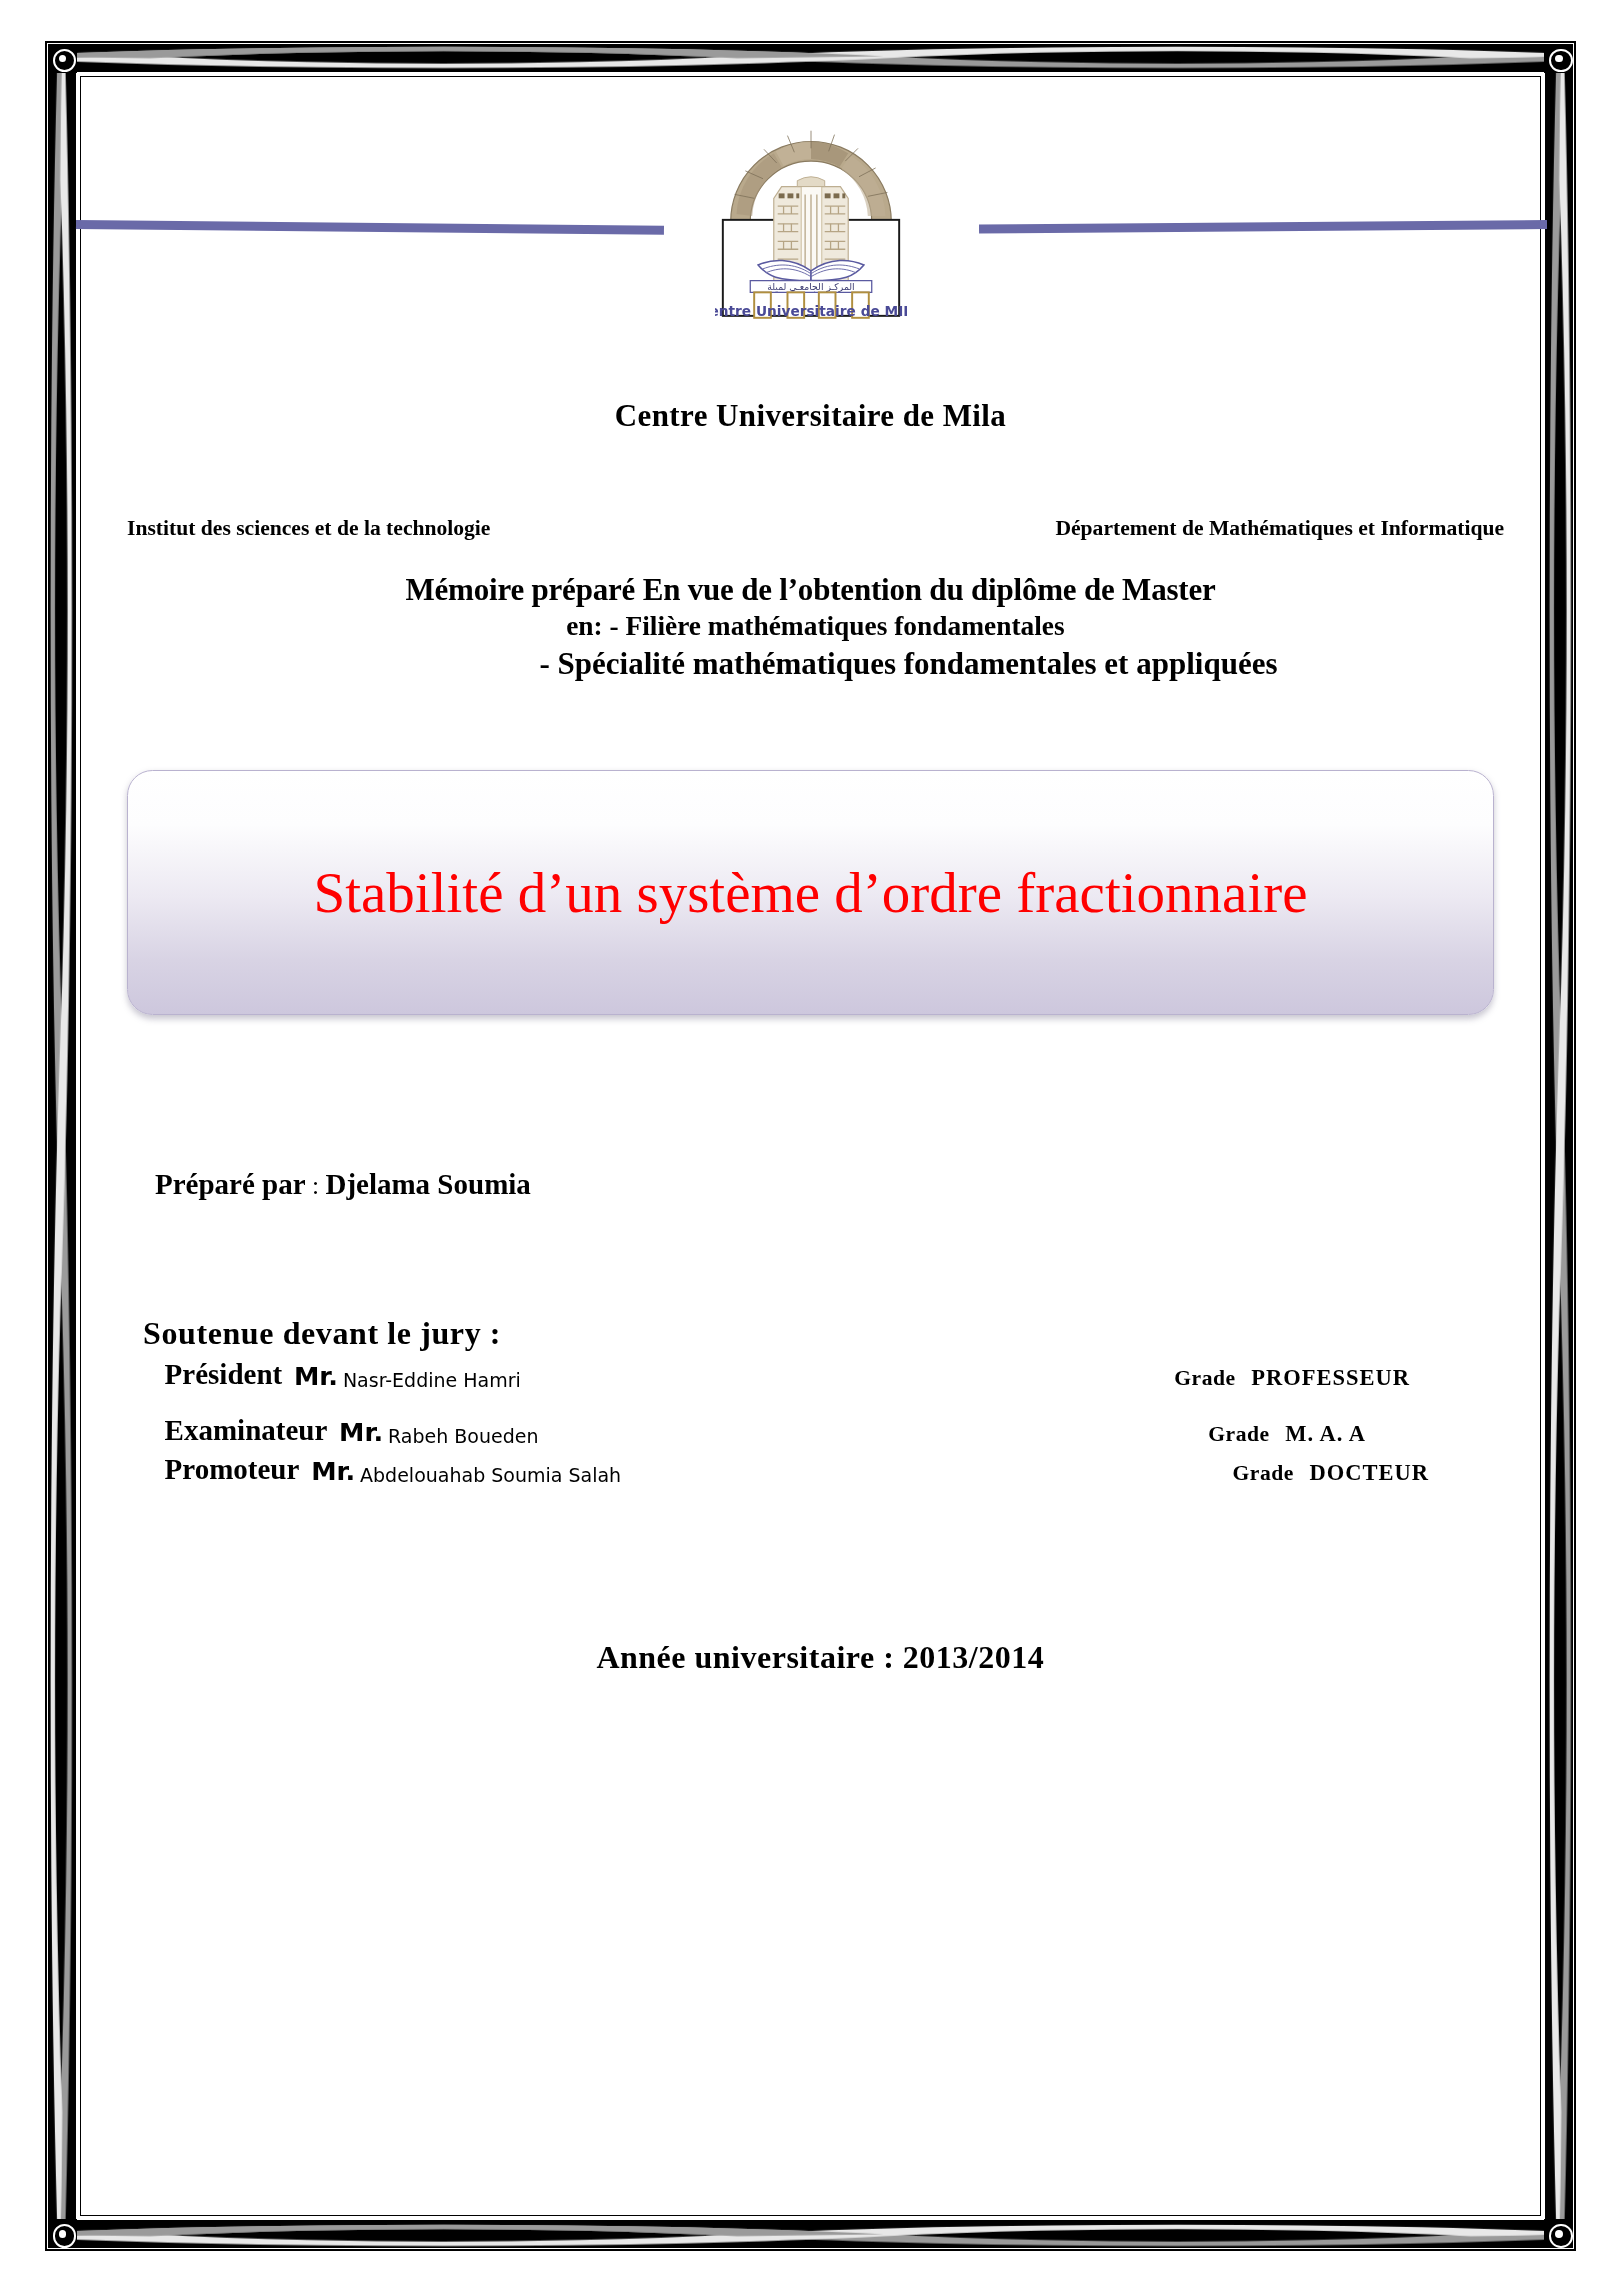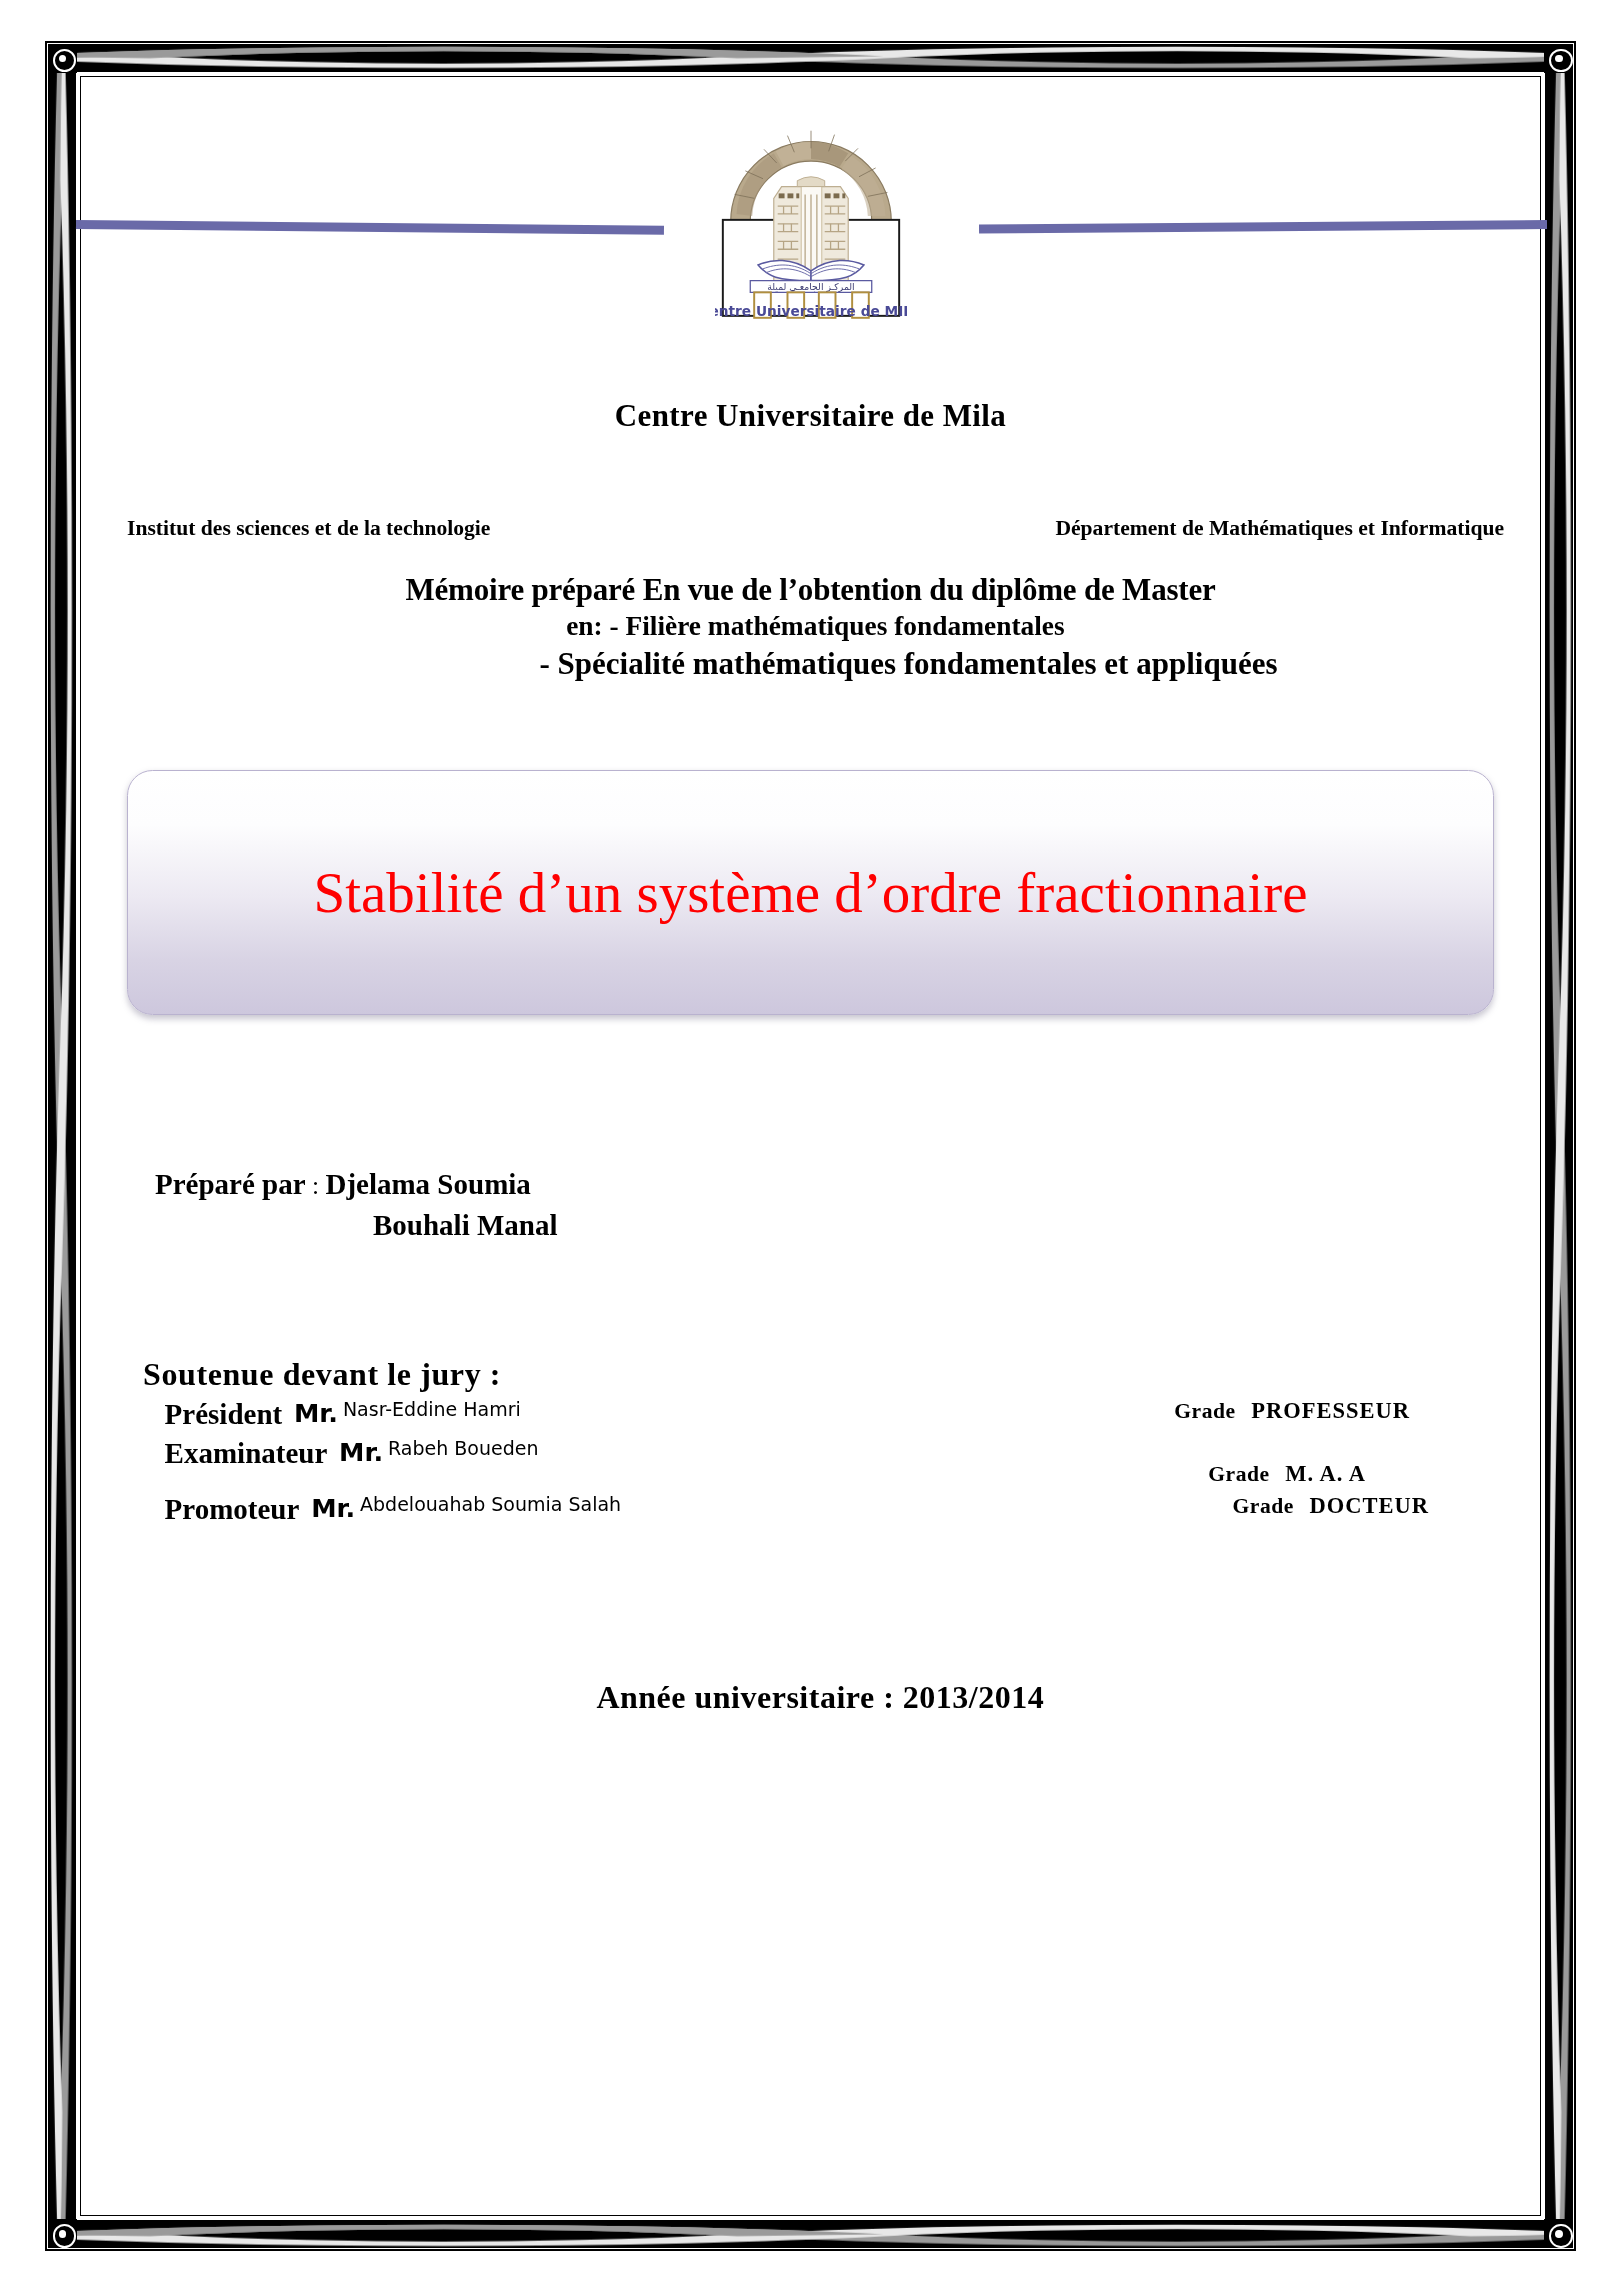--- a/index.html
+++ b/index.html
@@ -261,21 +261,21 @@
     margin-top: 110px;
     padding-left: 57px;
   }
   .jury-title {
     font-weight: bold;
     font-size: 32px;
     letter-spacing: 0.6px;
   }
   .jury-row {
     display: flex;
-    align-items: flex-start;
+    align-items: flex-end;
     margin-top: 5.9px;
     padding-left: 21.6px;
   }
   .jury-role {
     font-weight: bold;
     font-size: 29px;
     white-space: nowrap;
   }
   .jury-mr {
     font-family: "DejaVu Sans", "Liberation Sans", sans-serif;
@@ -468,21 +468,20 @@
     </div>
 
     <div class="title-box">
       <div class="title-text">Stabilité d’un système d’ordre fractionnaire</div>
     </div>
 
     <div class="prepared">
       <div>
         <span>Préparé par</span><span class="label-sep"> : </span><span>Djelama Soumia</span>
       </div>
-      <div class="name2">Bouhali Manal</div>
     </div>
 
     <div class="jury">
       <div class="jury-title">Soutenue devant le jury :</div>
 
       <div class="jury-row row-1">
         <span class="jury-role">Président</span>
         <span class="jury-mr">Mr.</span>
         <span class="jury-name">Nasr-Eddine Hamri</span>
         <span class="jury-grade-wrap">

